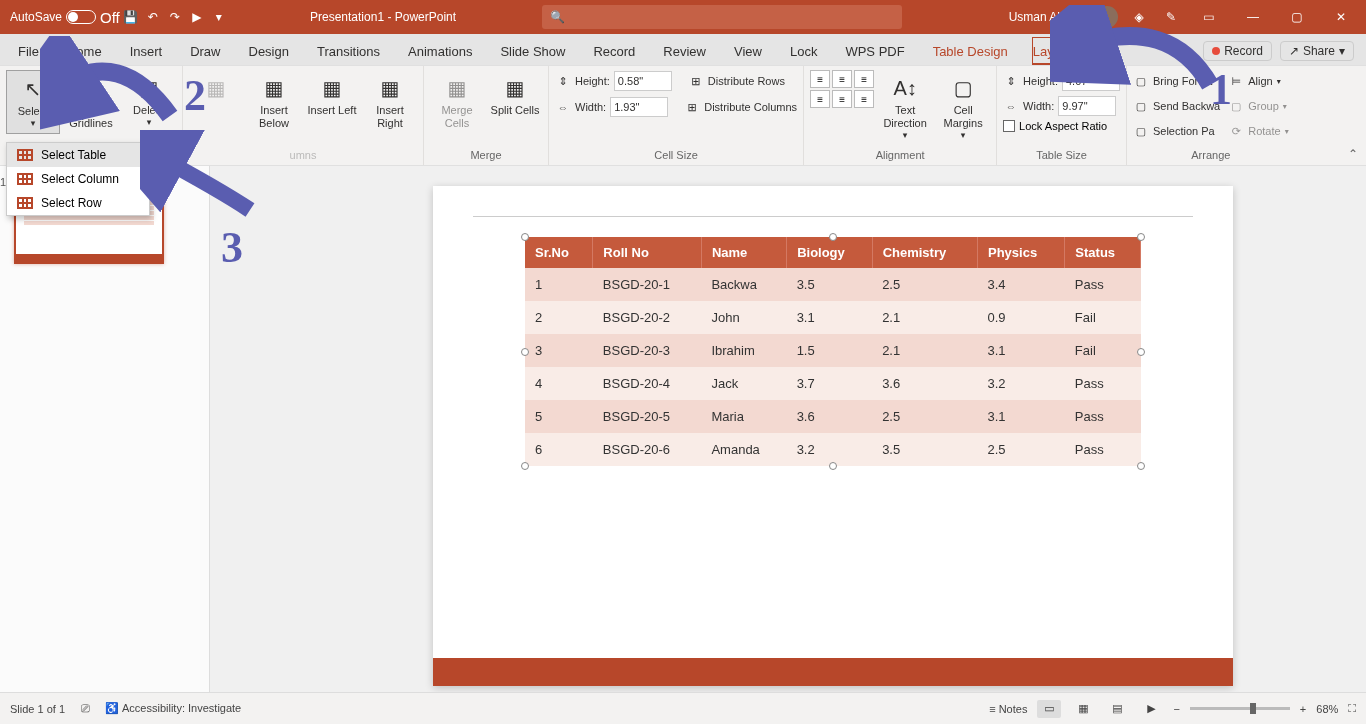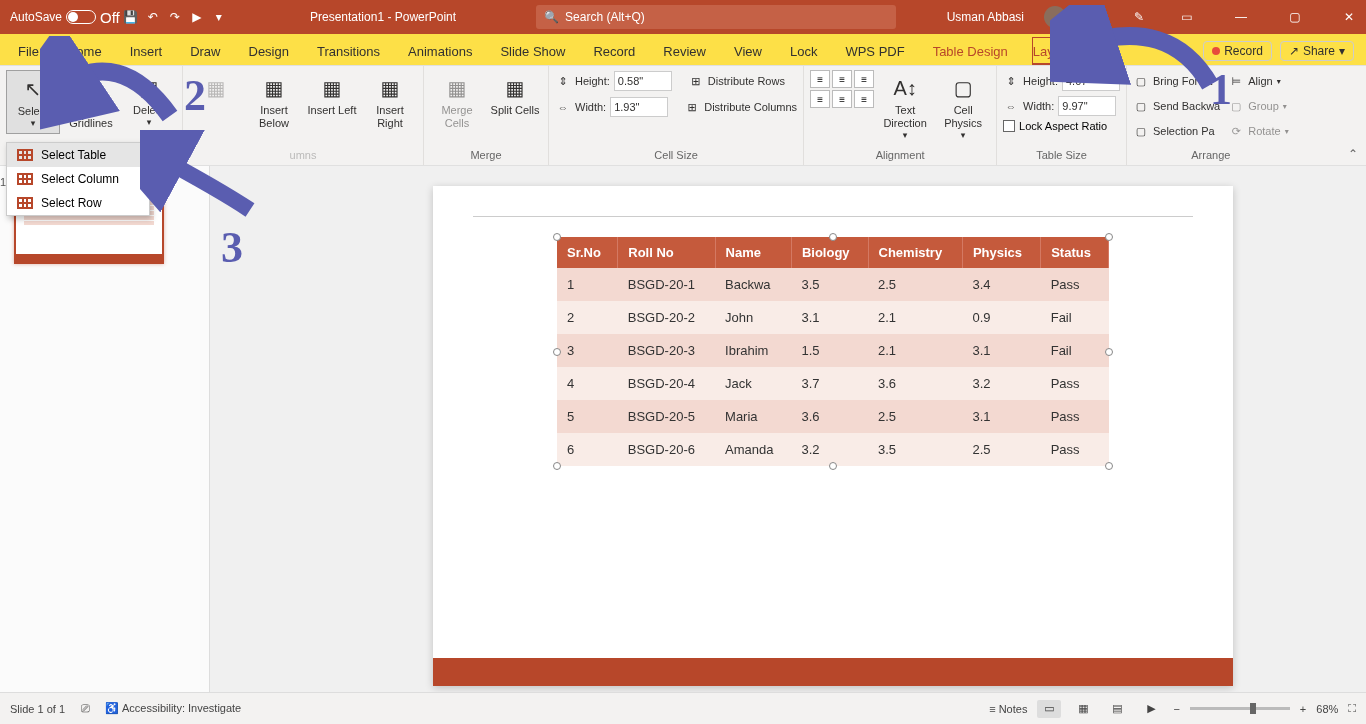--- a/index.html
+++ b/index.html
@@ -5,31 +5,31 @@
 * { margin: 0; padding: 0; box-sizing: border-box; font-family: "Segoe UI", Arial, sans-serif; }
 body { background: #fff; width: 1366px; height: 724px; position: relative; overflow: hidden; }
 
 
 .titlebar { height: 34px; background: #B7472A; display: flex; align-items: center; color: #fff; font-size: 12px; position: relative; }
 .titlebar .left-group { display: flex; align-items: center; padding-left: 10px; }
 .autosave { display: flex; align-items: center; gap: 4px; }
 .autosave-toggle { width: 30px; height: 14px; border: 1px solid #fff; border-radius: 8px; display: flex; align-items: center; padding: 1px; }
 .autosave-toggle .knob { width: 10px; height: 10px; border-radius: 50%; background: #fff; }
 .qat-btn { width: 22px; height: 22px; display: flex; align-items: center; justify-content: center; color: #fff; cursor: pointer; }
-.titlebar .center-group { position: absolute; left: 310px; display: flex; align-items: center; }
+.titlebar .center-group { position: absolute; left: 310px; display: flex; align-items: center; gap: 6px; }
 .titlebar .center-group .doc-title { margin-right: 20px; }
 .search-box { width: 360px; height: 24px; background: #C56146; border-radius: 3px; display: flex; align-items: center; padding: 0 8px; gap: 6px; color: #fff; margin-left: 60px;}
 .search-box input { background: transparent; border: none; outline: none; color: #fff; font-size: 12px; flex: 1; }
 .search-box input::placeholder { color: #fff; }
-.titlebar .right-group { margin-left: auto; display: flex; align-items: center; gap: 20px; }
+.titlebar .right-group { margin-left: auto; display: flex; align-items: center; gap: 10px; padding-right: 8px; }
 .avatar { width: 22px; height: 22px; border-radius: 50%; background: #8a6d5c; }
 .win-btn { width: 34px; height: 34px; display: flex; align-items: center; justify-content: center; cursor: pointer; }
 
 
-.tabstrip { height: 32px; background: #fde047; border-bottom: 1px solid #e0e0e0; display: flex; align-items: flex-end; padding-left: 14px; gap: 20px; font-size: 13px; color: #323130; }
+.tabstrip { height: 32px; background: #e5e5e5; border-bottom: 1px solid #e0e0e0; display: flex; align-items: flex-end; padding-left: 14px; gap: 20px; font-size: 13px; color: #323130; }
 .tab { padding: 6px 4px; cursor: pointer; }
 .tab.context { color: #B7472A; }
 .tab.active { color: #B7472A; border-bottom: 2px solid #B7472A; padding-bottom:4px; border-left:1px solid #B7472A; border-right:1px solid #B7472A; border-top:1px solid #B7472A; padding-left:0; padding-right:8px; }
 .tabstrip .right-btns { margin-left: auto; display: flex; align-items: center; gap: 8px; padding-right: 12px; padding-bottom:4px;}
 .record-btn { border: 1px solid #ccc; border-radius: 4px; padding: 2px 8px; font-size: 12px; display: flex; align-items: center; gap: 4px; color:#323130;}
 .record-btn .dot { width: 8px; height: 8px; border-radius: 50%; background: #e74c3c; }
 .share-btn { border: 1px solid #ccc; border-radius: 4px; padding: 2px 8px; font-size: 12px; display: flex; align-items: center; gap: 4px; }
 
 
 .ribbon { height: 100px; background: #f3f2f1; border-bottom: 1px solid #e0e0e0; display: flex; position:relative;}
@@ -66,21 +66,21 @@
 .thumb .mini-table .rw { height:4px; background:#f3d9d1; margin-bottom:1px;}
 .thumb .mini-footer { position:absolute; bottom:0; left:0; right:0; height:8px; background:#B7472A;}
 .thumb-num { position:absolute; left:-14px; top:0; font-size:11px; color:#555;}
 
 .slide-area { flex:1; display:flex; align-items:flex-start; justify-content:center; padding: 20px 40px 40px 130px; position:relative;}
 .slide { width: 800px; height: 500px; background: #fff; box-shadow: 0 2px 8px rgba(0,0,0,0.2); position: relative; padding: 24px 0 0; }
 .slide-title { text-align: center; font-size: 22px; font-weight: 300; color: #3b3838; letter-spacing: 1px; font-family: Georgia, serif;}
 .slide-title-underline { width: 720px; height: 1px; background: #ccc; margin: 6px auto 20px; }
 .slide-footer-bar { position:absolute; bottom:0; left:0; right:0; height:28px; background:#B7472A;}
 
-.data-table-wrap { position: relative; margin: 2px auto; width: 552px; }
+.data-table-wrap { position: relative; margin: 2px auto; width: 616px; }
 .data-table { width: 100%; border-collapse: collapse; font-size: 13px; }
 .data-table th { background: #C55A3C; color: #fff; text-align: left; padding: 8px 10px; font-weight: 600; border-right:1px solid #d47963;}
 .data-table td { padding: 9px 10px; color: #333; }
 .data-table tr:nth-child(odd) td { background: #f3d9d1; }
 .data-table tr:nth-child(even) td { background: #f9ece7; }
 .sel-handle { width: 8px; height: 8px; border: 1px solid #888; background: #fff; border-radius: 50%; position: absolute; }
 
 
 .statusbar { position: absolute; bottom: 0; left: 0; right: 0; height: 32px; background: #f3f2f1; border-top: 1px solid #ddd; display: flex; align-items: center; font-size: 11px; color: #444; padding: 0 10px; }
 .statusbar .left { display: flex; gap: 16px; align-items: center; }
@@ -111,21 +111,20 @@
     <div class="qat-btn">💾</div>
     <div class="qat-btn">↶</div>
     <div class="qat-btn">↷</div>
     <div class="qat-btn">▶</div>
     <div class="qat-btn">▾</div>
   </div>
   <div class="center-group">
     <span class="doc-title">Presentation1 - PowerPoint</span>
     <div class="search-box">
       <span>🔍</span>
-      <input placeholder="Search (Alt+Q)" style="">
     </div>
   </div>
   <div class="right-group">
     <span>Usman Abbasi</span>
     <div class="avatar"></div>
     <div class="qat-btn">◈</div>
     <div class="qat-btn">✎</div>
     <div class="win-btn">▭</div>
     <div class="win-btn">—</div>
     <div class="win-btn">▢</div>
@@ -260,21 +259,21 @@
           <div class="align-cell">≡</div>
         </div>
       </div>
       <div class="big-btn">
           <div class="icon">A↕</div>
           <span>Text Direction</span>
           <span style="font-size:9px">▾</span>
         </div>
       <div class="big-btn">
           <div class="icon">▢</div>
-          <span>Cell Physics</span>
+          <span>Cell Margins</span>
           <span style="font-size:9px">▾</span>
         </div>
     </div>
     <div class="group-label">Alignment</div>
   </div>
 
   <div class="ribbon-group">
     <div class="controls" style="flex-direction:column; gap:3px; align-items:flex-start;">
       <div class="mini-row">
         <span class="icn">⇕</span>

